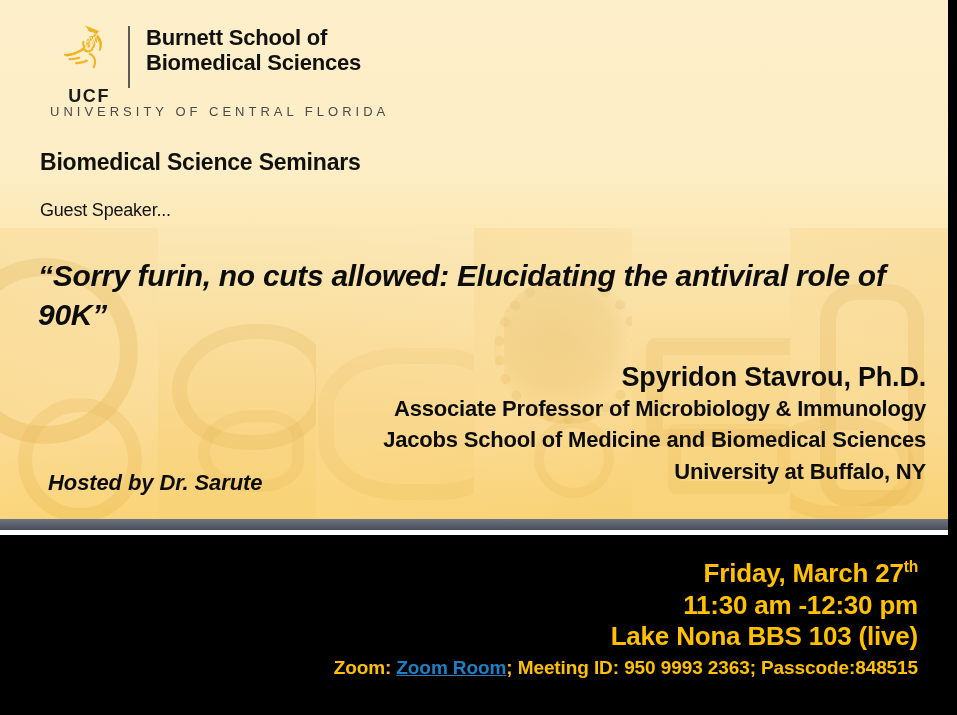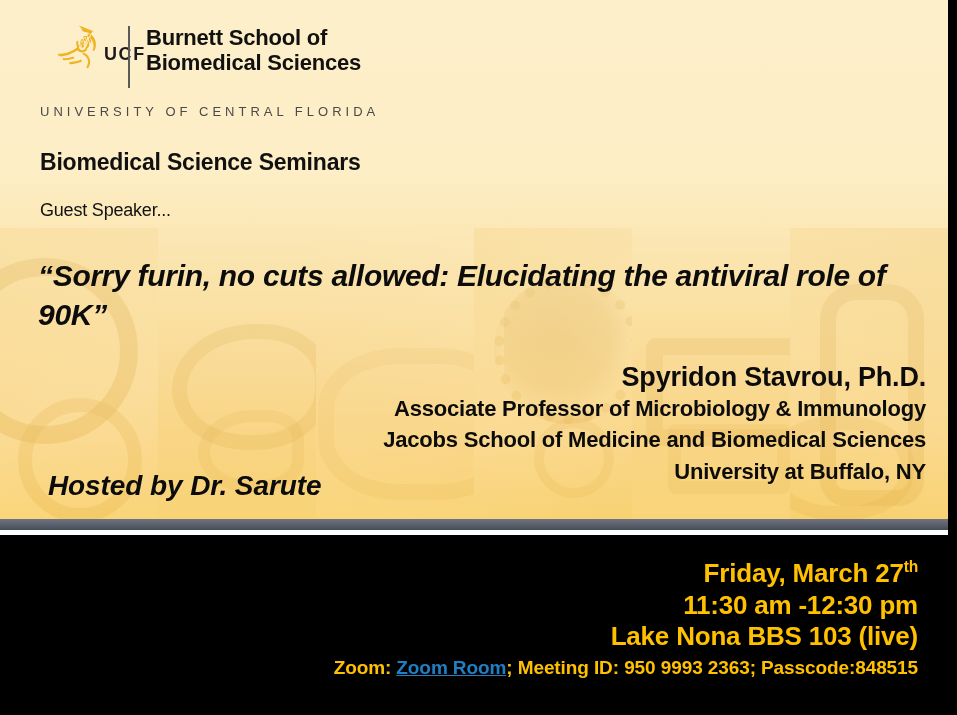--- a/index.html
+++ b/index.html
@@ -139,22 +139,22 @@
   
   .logo-block {
     position: absolute;
     left: 48px; top: 22px;
     display: flex;
     align-items: flex-start;
   }
   .pegasus-wrap {
     width: 62px;
     display: flex;
-    flex-direction: row;
-    align-items: center;
+    flex-direction: column;
+    align-items: flex-end;
   }
   .pegasus { display: block; }
   .ucf-word {
     margin-top: 2px;
     font-size: 18px;
     font-weight: bold;
     letter-spacing: 1.6px;
     color: #1b1b1b;
     font-family: "Liberation Sans", sans-serif;
   }
@@ -168,21 +168,21 @@
     margin-top: 4px;
     font-size: 22px;
     font-weight: bold;
     line-height: 1.12;
     color: #111111;
     letter-spacing: -0.2px;
     white-space: pre-line;
   }
   .univ-tag {
     position: absolute;
-    left: 40px; top: 104px;
+    left: 50px; top: 104px;
     font-size: 13px;
     font-weight: normal;
     letter-spacing: 4.0px;
     color: #4a4a4a;
   }
 
   
   .series-title {
     position: absolute;
     left: 40px; top: 149px;
@@ -229,21 +229,21 @@
   .speaker-name .deg { font-weight: bold; }
   .speaker-line {
     font-size: 22px;
     font-weight: bold;
     line-height: 1.42;
     letter-spacing: -0.2px;
   }
   .hosted-by {
     position: absolute;
     left: 48px; top: 470px;
-    font-size: 28px;
+    font-size: 22px;
     font-weight: bold;
     font-style: italic;
     color: #0c0c0c;
     letter-spacing: -0.1px;
   }
 
   
   .gray-bar {
     position: absolute;
     left: 0; top: 519px;

